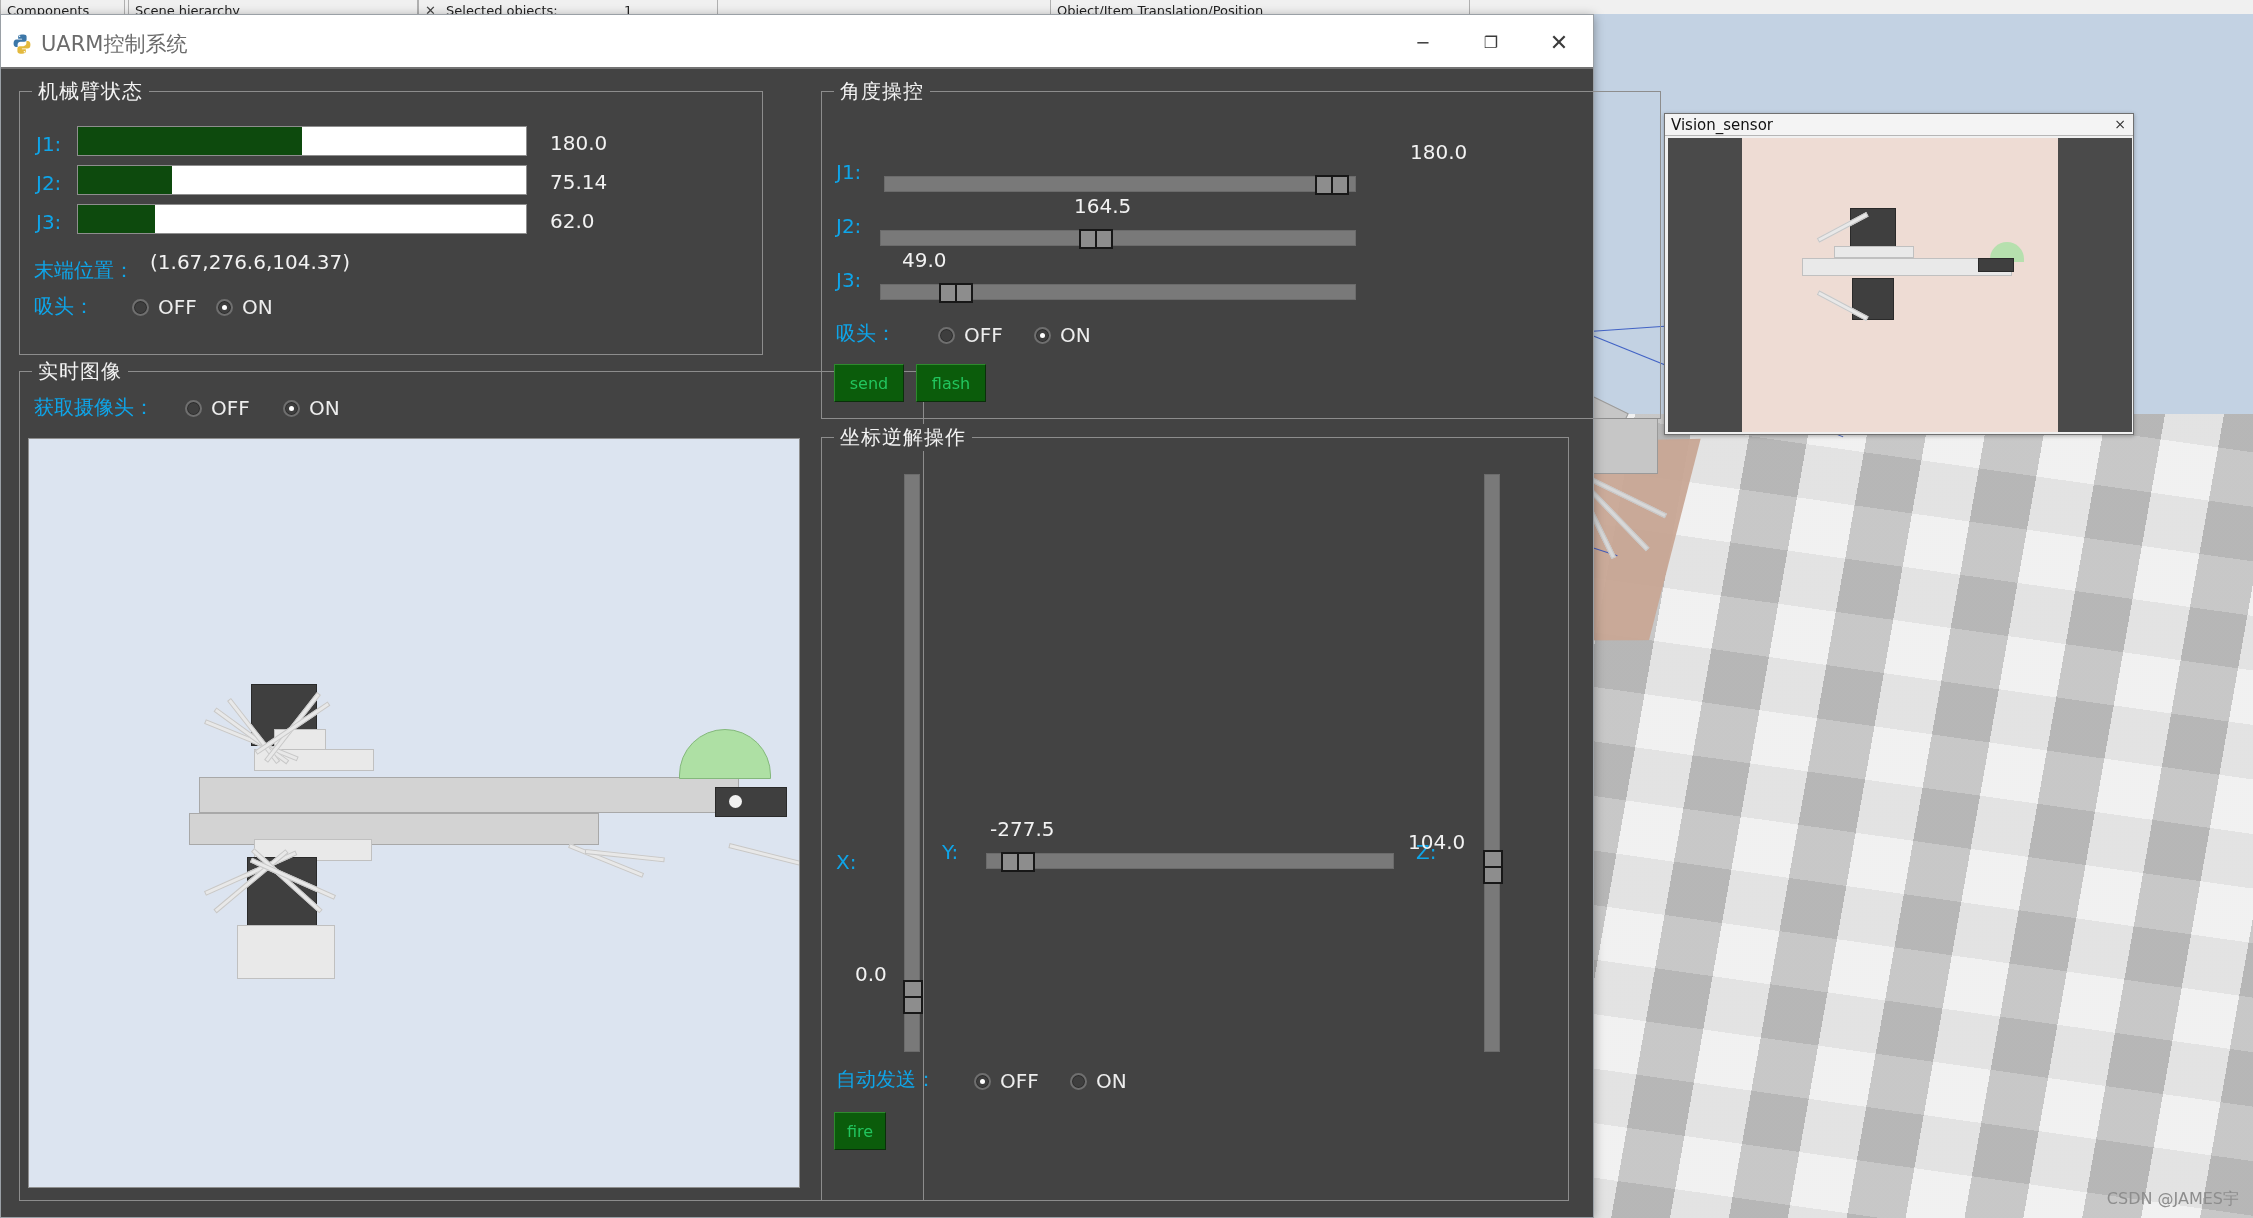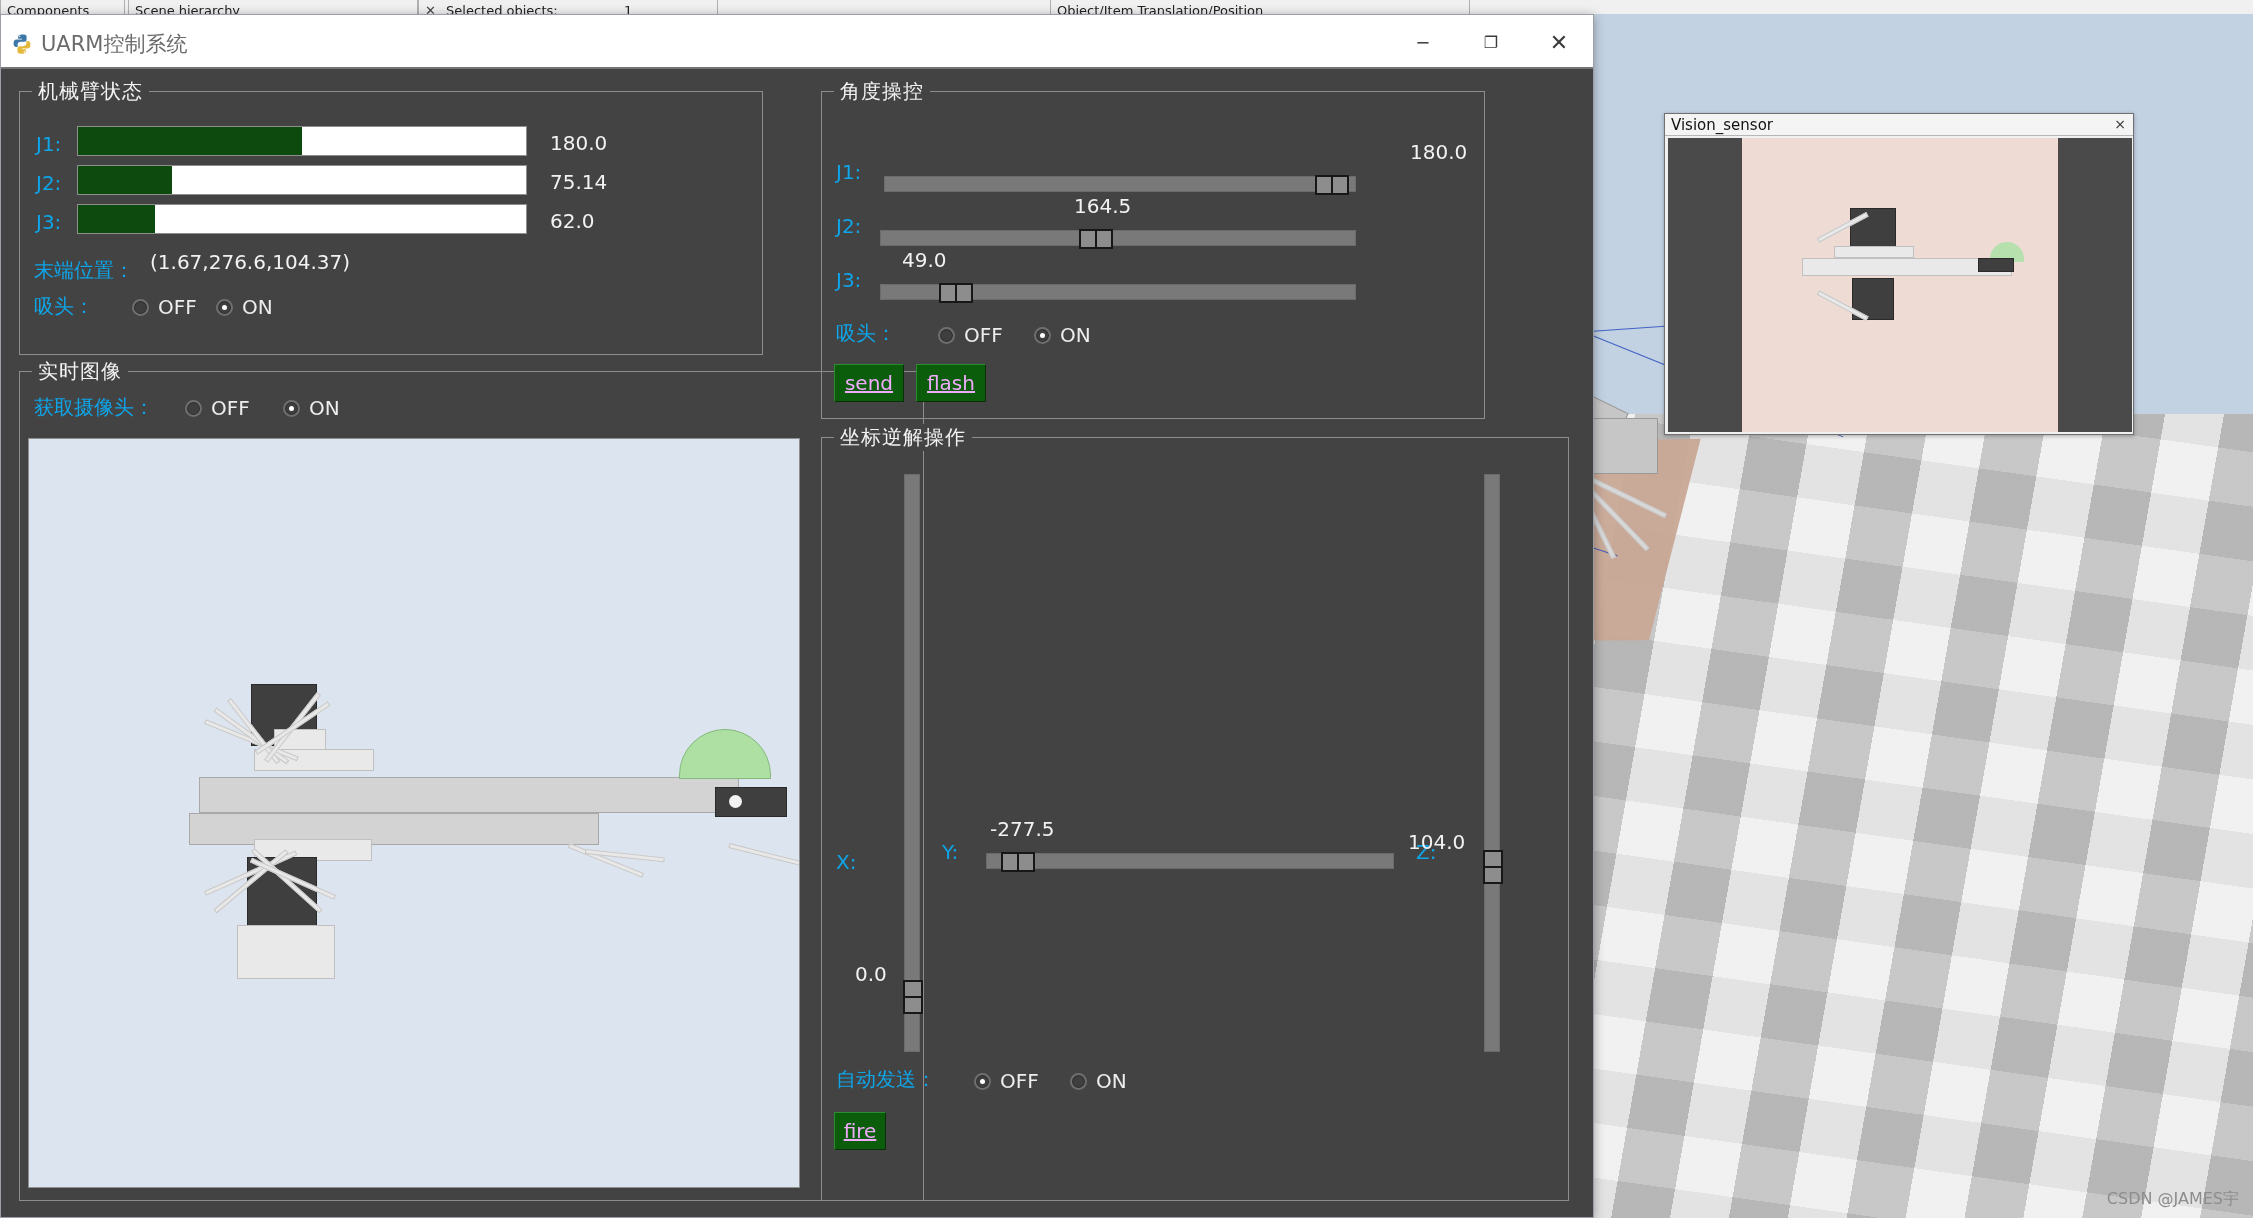--- a/index.html
+++ b/index.html
@@ -131,25 +131,24 @@
     box-shadow: inset 0 0 0 1px #2c2c2c;
   }
   .radio.on::after {
     content: ""; position: absolute; left: 4px; top: 4px; width: 5px; height: 5px;
     border-radius: 50%; background: #ffffff;
   }
   .radio-label { color: #ededed; font-size: 20px; }
 
   
   .gbtn {
-    position: absolute; background: #0b5c0b; color: #f0abfc; font-size: 20px;
+    position: absolute; background: #0b5c0b; color: #22c55e; font-size: 16px;
     border: 1px solid #0a2f0a; border-top-color: #2e8a2e; border-left-color: #2e8a2e;
     display: flex; align-items: center; justify-content: center; cursor: pointer;
     font-family: "DejaVu Sans", "Liberation Sans", sans-serif;
-    text-decoration: underline;
   }
 
   
   .hscale { position: absolute; height: 16px; background: #797979; border: 1px solid #6b6b6b; }
   .hscale > .knob {
     position: absolute; top: -2px; width: 34px; height: 20px;
     background: #8d8d8d; border: 2px solid #171717;
     background-image: linear-gradient(90deg, transparent 0 48%, #171717 48% 52%, transparent 52% 100%);
   }
   .vscale { position: absolute; width: 16px; background: #797979; border: 1px solid #6b6b6b; }
@@ -334,21 +333,21 @@
           <div class="cam-spoke" style="left:176px;top:452px;width:100px;transform:rotate(-24deg);"></div>
           <div class="cam-spoke" style="left:186px;top:470px;width:94px;transform:rotate(-40deg);"></div>
           <div class="cam-spoke" style="left:292px;top:470px;width:92px;transform:rotate(-138deg);"></div>
           <div class="cam-spoke" style="left:306px;top:456px;width:92px;transform:rotate(-156deg);"></div>
           <div class="cam-spoke" style="left:540px;top:404px;width:80px;transform:rotate(22deg);"></div>
           <div class="cam-spoke" style="left:556px;top:410px;width:80px;transform:rotate(6deg);"></div>
           <div class="cam-spoke" style="left:700px;top:404px;width:80px;transform:rotate(14deg);"></div>
         </div>
       </div>
 
-      <div class="group" style="left:820px;top:22px;width:664px;height:328px;">
+      <div class="group" style="left:820px;top:22px;width:840px;height:328px;">
         <div class="g-title">角度操控</div>
 
         <div class="lbl" style="left:14px;top:68px;">J1:</div>
         <div class="val" style="left:588px;top:48px;">180.0</div>
         <div class="hscale" style="left:62px;top:84px;width:472px;">
           <div class="knob" style="left:430px;"></div>
         </div>
 
         <div class="lbl" style="left:14px;top:122px;">J2:</div>
         <div class="val" style="left:252px;top:102px;">164.5</div>

